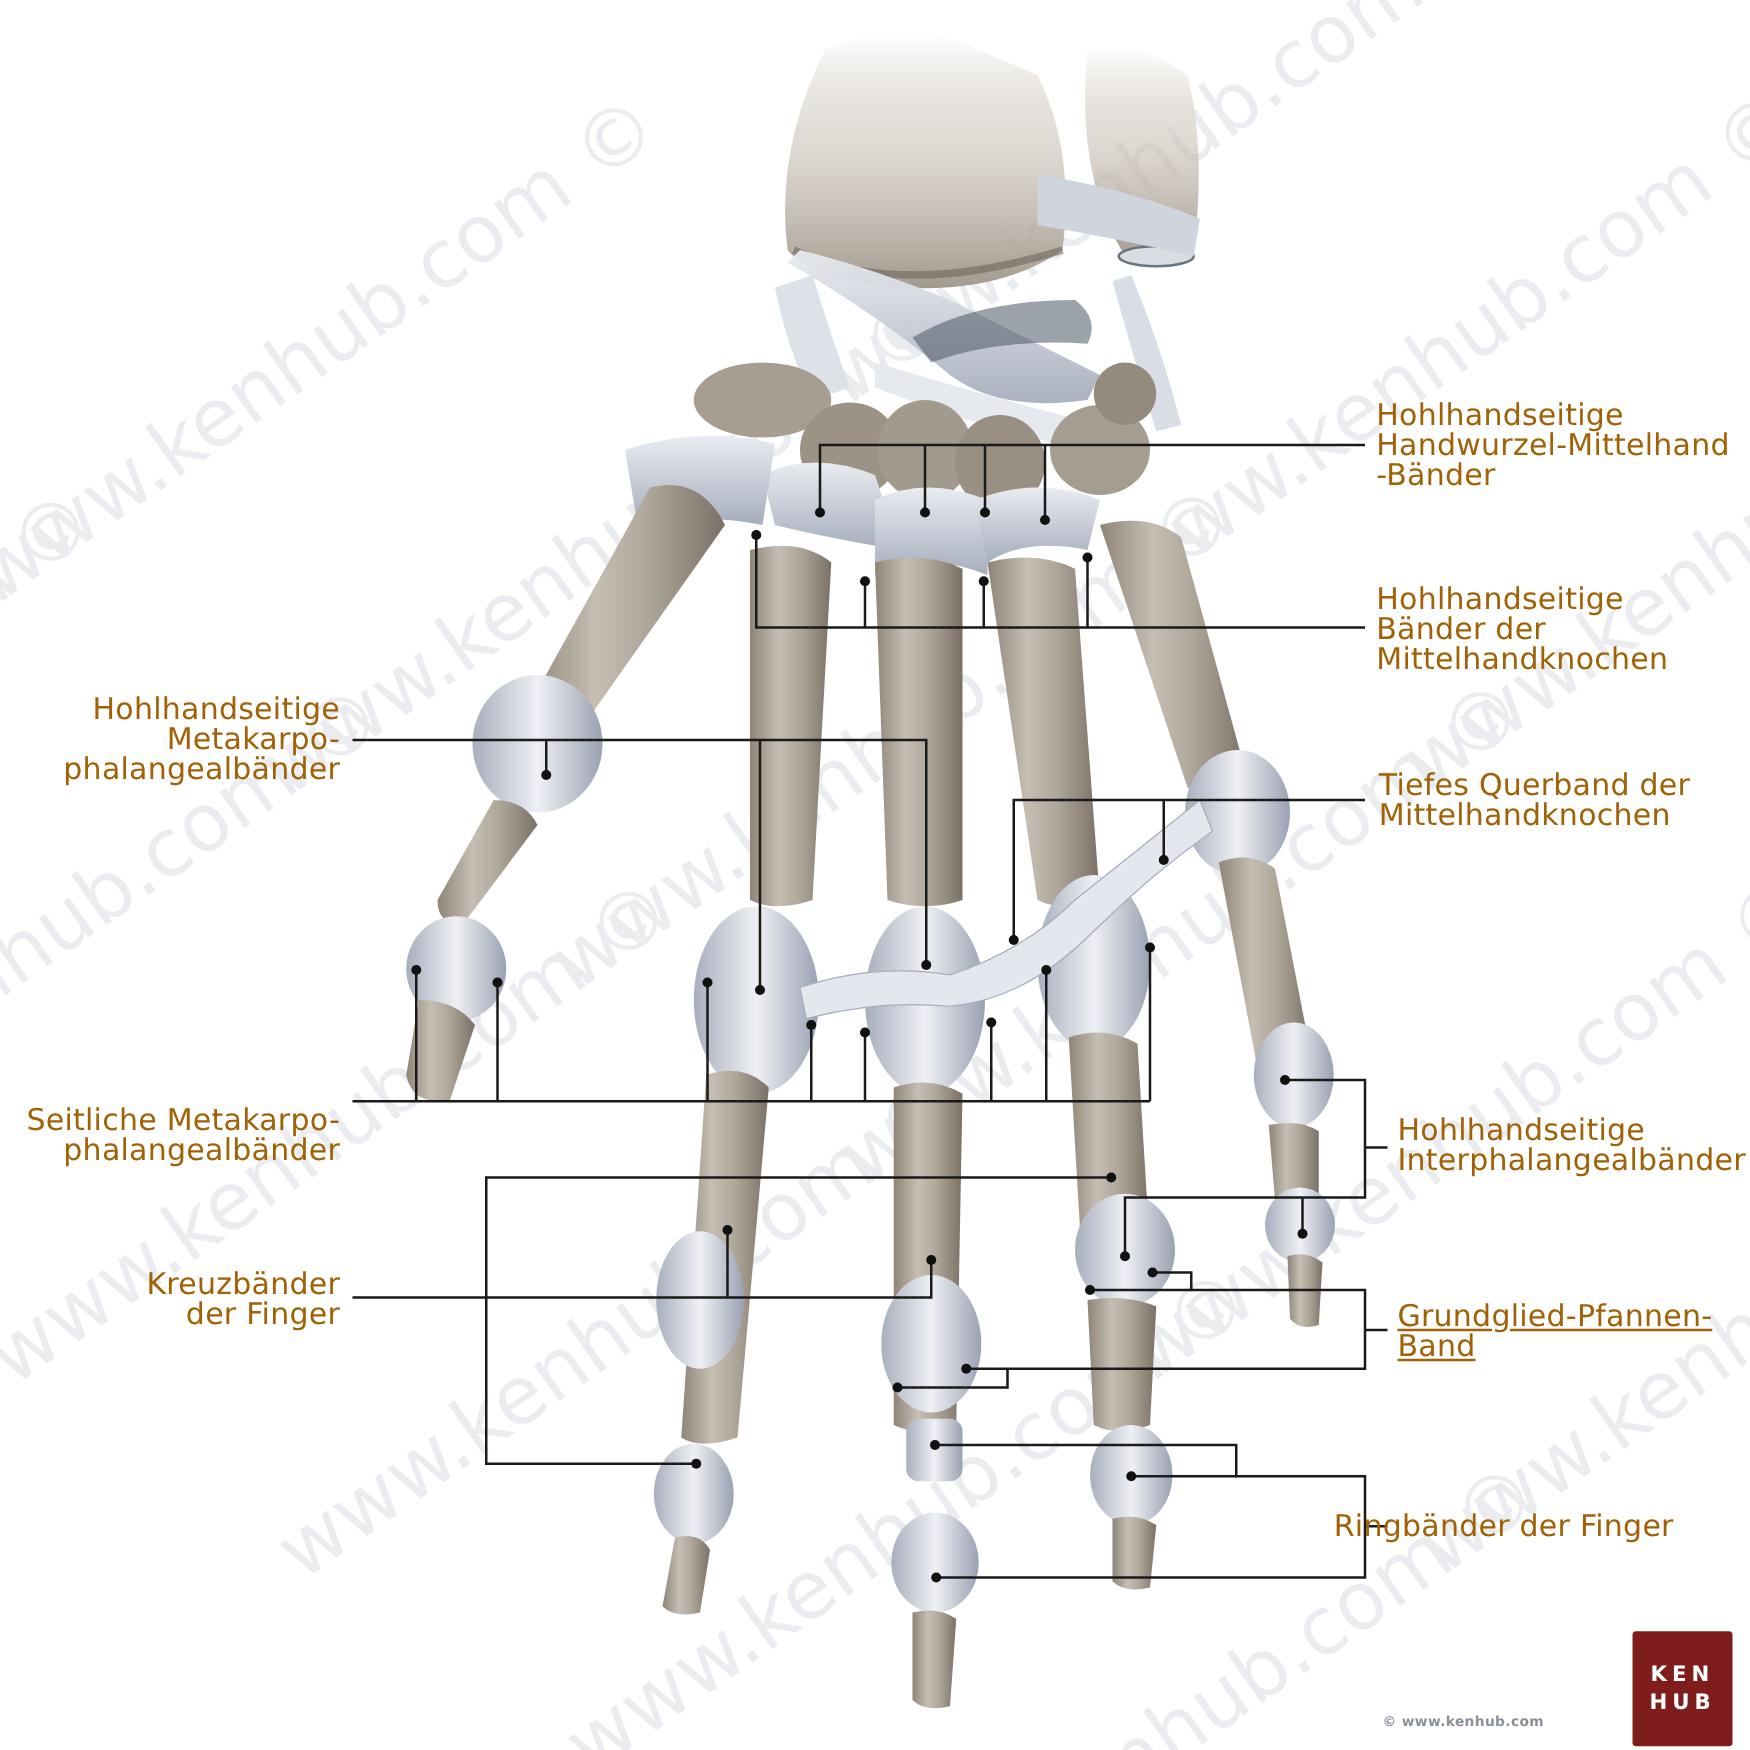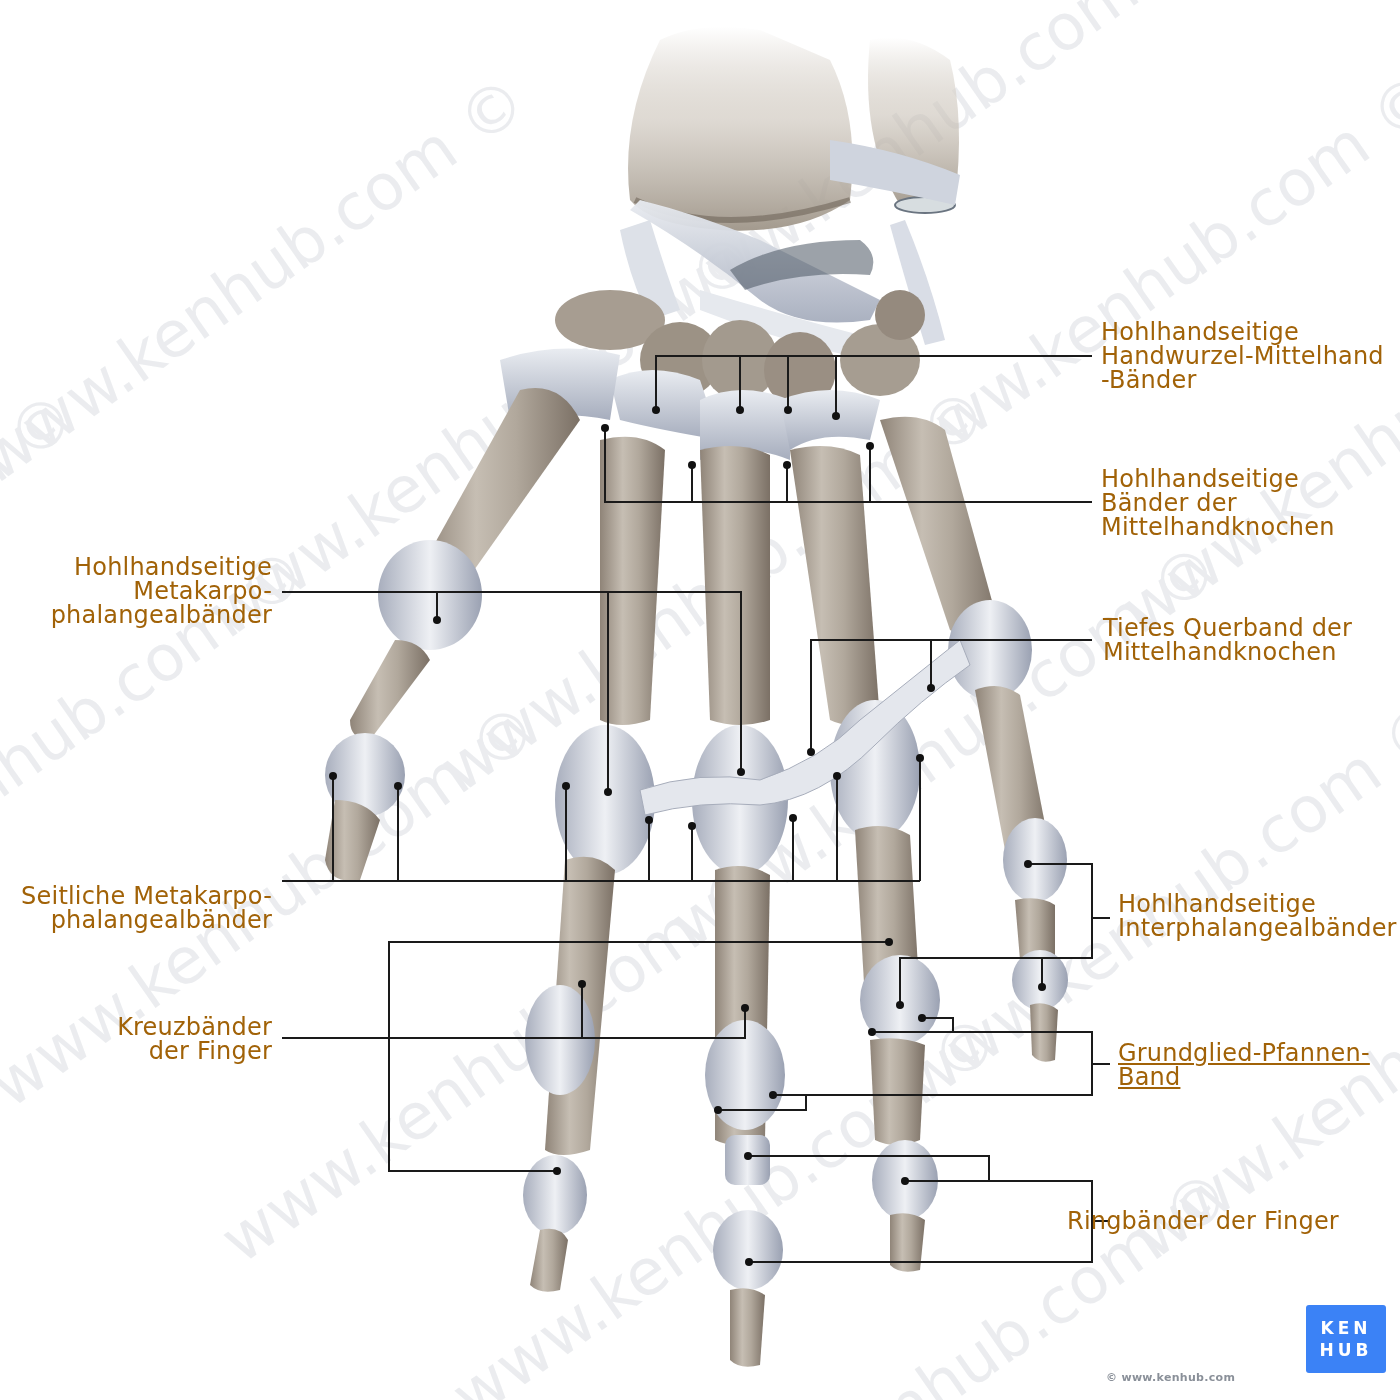--- a/index.html
+++ b/index.html
@@ -4,21 +4,21 @@
 <style>
   html, body { margin:0; padding:0; background:#ffffff; }
   body { width:1400px; height:1400px; position:relative; overflow:hidden; font-family:"DejaVu Sans", sans-serif; }
   #stage { position:absolute; left:0; top:0; width:1400px; height:1400px; }
   .label { position:absolute; font-size:24px; line-height:24px; color:#a16207; white-space:pre-line; letter-spacing:0.2px; }
   .label.right { text-align:right; }
   .label.left { text-align:left; }
   .watermark-text { font-family:"DejaVu Sans", sans-serif; font-size:64px; fill:#e9ebee; font-weight:400; }
   .leader { stroke:#1a1a1a; stroke-width:2; fill:none; }
   .dot { fill:#111; }
-  #logo { position:absolute; left:1306px; top:1305px; width:80px; height:68px; background:#3b82f6; border-radius:3px; color:#fff; font-family:"DejaVu Sans", sans-serif; font-size:17px; font-weight:700; letter-spacing:4px; display:flex; flex-direction:column; align-items:center; justify-content:center; line-height:22px; }
+  #logo { position:absolute; left:1306px; top:1305px; width:80px; height:92px; background:#7f1d1d; border-radius:3px; color:#fff; font-family:"DejaVu Sans", sans-serif; font-size:17px; font-weight:700; letter-spacing:4px; display:flex; flex-direction:column; align-items:center; justify-content:center; line-height:22px; }
   #copyright { position:absolute; left:1106px; top:1371px; font-size:11px; color:#8a9099; font-weight:700; letter-spacing:0.3px; }
 </style>
 </head>
 <body>
 
 <div id="stage">
 <svg width="1400" height="1400" viewBox="0 0 1400 1400" xmlns="http://www.w3.org/2000/svg">
   <defs>
     <linearGradient id="boneG" x1="0" x2="1" y1="0" y2="0">
       <stop offset="0" stop-color="#8f8478"></stop>

